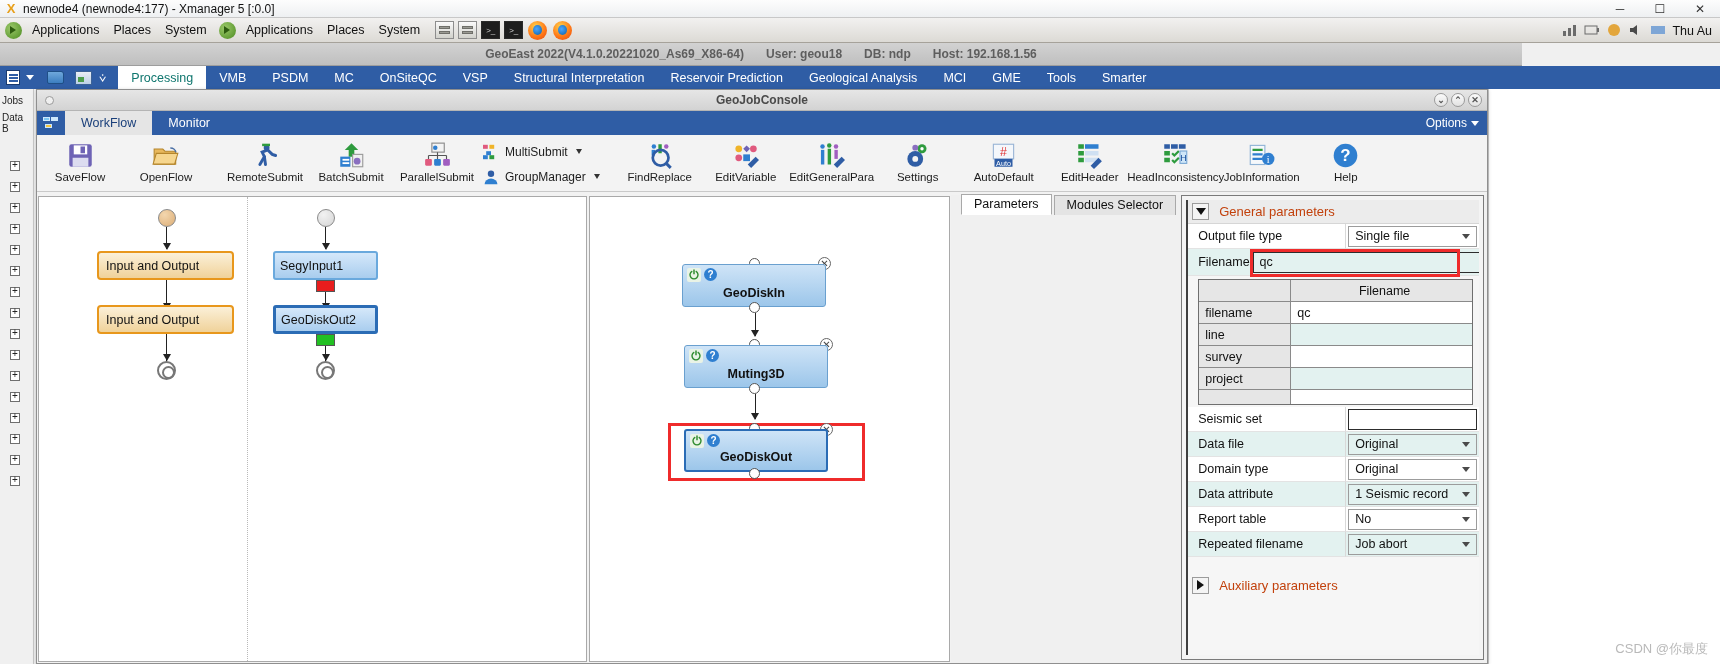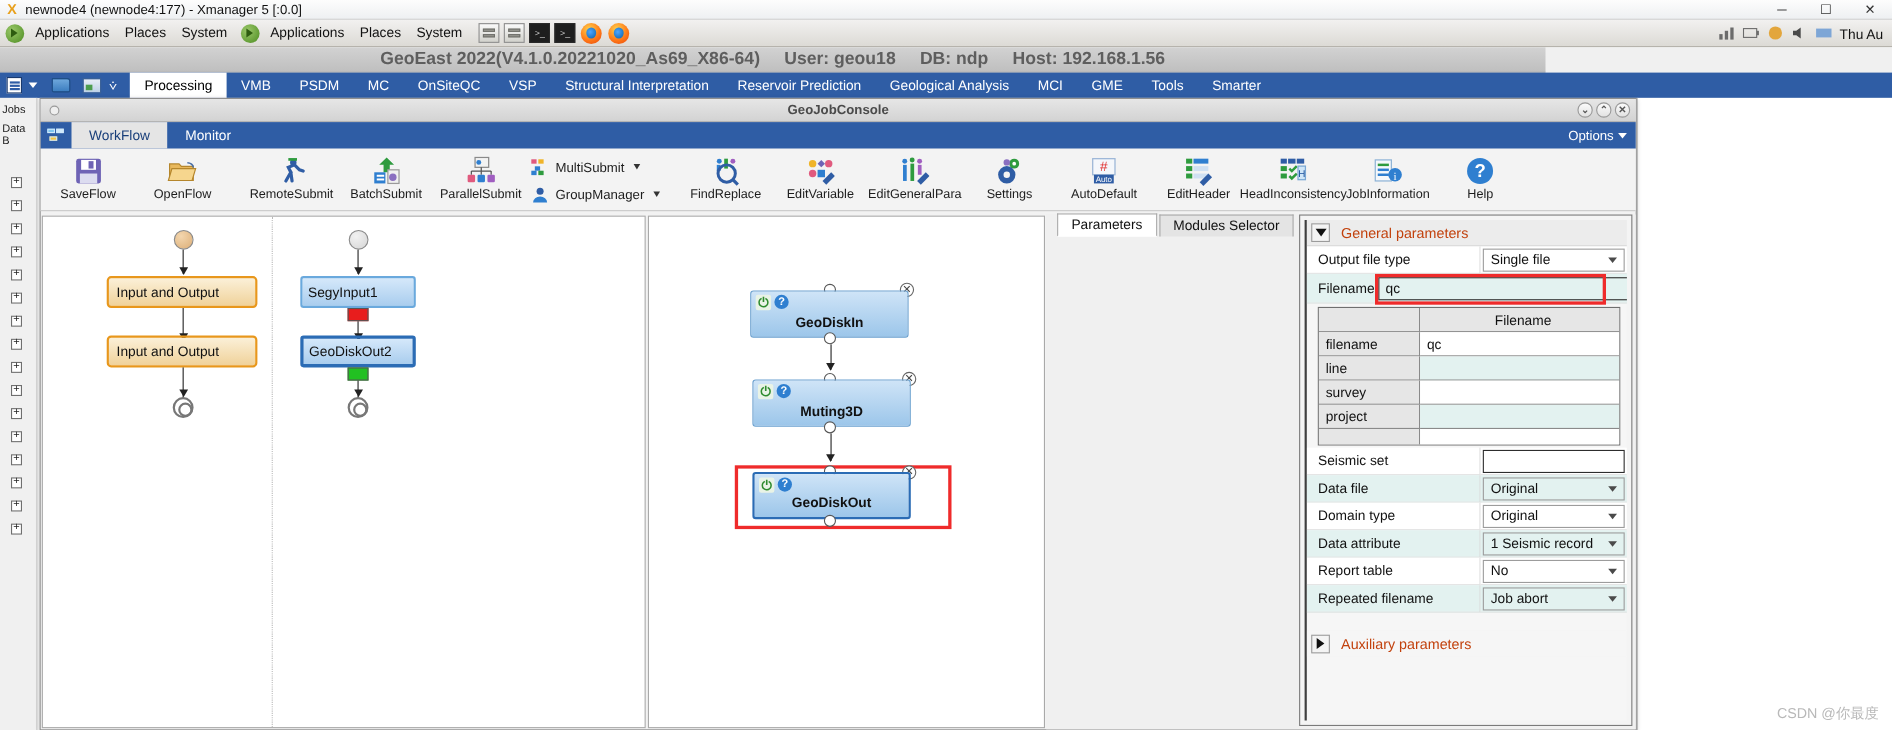--- a/index.html
+++ b/index.html
@@ -74,25 +74,25 @@
   .gp-right { margin-left: auto; display: flex; align-items: flex-end; gap: 6px; padding-right: 8px; }
   .gp-right .tray-ic { width: 16px; height: 16px; }
   .gp-clock { font-size: 12.5px; color: #111; }
 
   
   .geo-app {
     position: absolute; left: 0; top: 43px; width: 1720px; height: 621px;
     background: #f0f0f0;
   }
   .geo-titlebar {
-    position: absolute; left: 0; top: 0; width: 1405px; height: 23px;
+    position: absolute; left: 0; top: 0; width: 1522px; height: 23px;
     background: linear-gradient(#d2d2d2, #bfbfbf);
     border-bottom: 1px solid #9d9d9d;
     display: flex; align-items: center; justify-content: center; gap: 22px;
-    font-size: 16px; color: #5e5e5e; font-weight: bold;
+    font-size: 12px; color: #5e5e5e; font-weight: bold;
   }
   .geo-menubar {
     position: absolute; left: 0; top: 23px; width: 1720px; height: 23px;
     background: #2f5da5;
     display: flex; align-items: center;
     font-size: 12.5px; color: #ffffff;
   }
   .gm-left { display: flex; align-items: center; padding-left: 6px; gap: 3px; }
   .gm-doc {
     width: 14px; height: 15px; background: #ffffff; border: 1px solid #1a3a6e;
@@ -107,21 +107,21 @@
   .gm-folder2 {
     width: 17px; height: 14px; background: linear-gradient(#e9eef5, #bcd0e6);
     border: 1px solid #3c6296; margin-left: 8px; position: relative;
   }
   .gm-folder2::after { content:""; position:absolute; left:2px; bottom:2px; width:6px; height:5px; background:#4d9d4d;}
   .gm-eq { margin-left: 4px; color: #fff; font-size: 12px; }
   .gm-tabs { display: flex; align-items: stretch; height: 23px; margin-left: 12px; }
   .gm-tab {
     padding: 0 13px; display: flex; align-items: center; color: #ffffff; white-space: nowrap;
   }
-  .gm-tab.active { background: #ffffff; color: #000000; }
+  .gm-tab.active { background: #ffffff; color: #0f766e; }
 
   
   .jobconsole {
     position: absolute; left: 36px; top: 46px; width: 1452px; height: 575px;
     background: #f2f2f2; border: 1px solid #8f8f8f;
     box-shadow: 0 1px 4px rgba(0,0,0,.2);
   }
   .jc-title {
     height: 21px; background: linear-gradient(#e6e6e6, #d3d3d3);
     border-bottom: 1px solid #b4b4b4;

